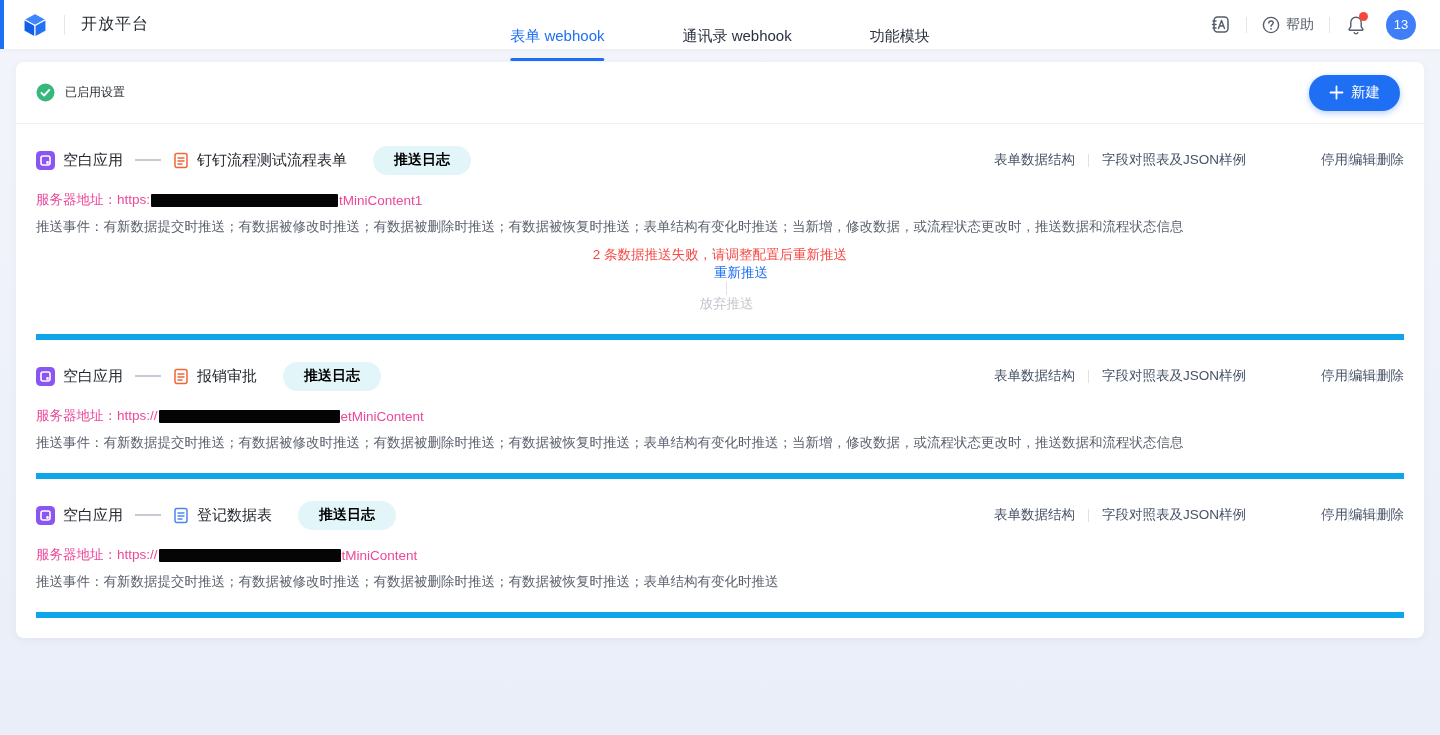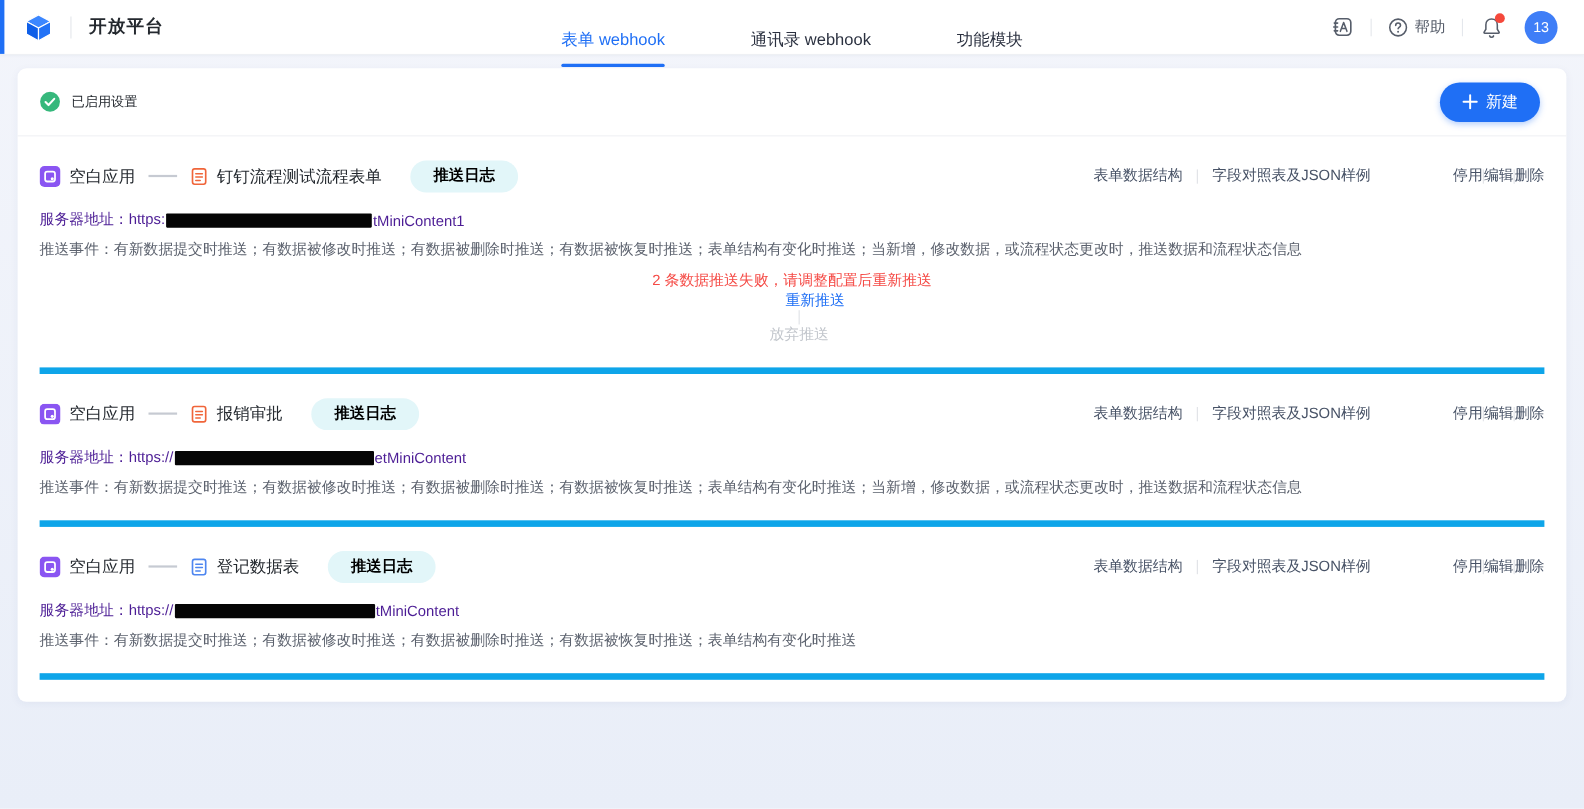--- a/index.html
+++ b/index.html
@@ -6,21 +6,21 @@
   html,body { width:1440px; height:735px; overflow:hidden;
     font-family:"Liberation Sans","DejaVu Sans",sans-serif;
     background:linear-gradient(180deg,#f3f5fb 0%,#e9eef8 100%); }
 
   
   .header { position:relative; height:50px; background:#fff; display:flex; align-items:center;
     border-bottom:1px solid #eef0f4; box-shadow:0 1px 3px rgba(20,40,80,0.04); }
   .blue-strip { position:absolute; left:0; top:0; bottom:0; width:4px; background:#1f6ff5; }
   .logo { margin-left:22px; width:26px; height:26px; flex:0 0 auto; }
   .logo-div { width:1px; height:20px; background:#e4e7ec; margin:0 16px; }
-  .app-title { font-size:16px; color:#24292f; font-weight:700; letter-spacing:1px; }
+  .app-title { font-size:16px; color:#24292f; font-weight:400; letter-spacing:1px; }
 
   .tabs { position:absolute; left:50%; top:12px; transform:translateX(-50%); height:100%;
     display:flex; gap:78px; align-items:stretch; }
   .tab { position:relative; display:flex; align-items:center; font-size:15px; color:#2b3140; cursor:pointer; white-space:nowrap; }
   .tab.active { color:#1f6ff5; }
   .tab-underline { position:absolute; left:0; right:0; bottom:0; height:3px; background:#1f6ff5; border-radius:2px; }
 
   .header-right { margin-left:auto; display:flex; align-items:center; gap:15px; margin-right:24px; }
   .hdr-vdiv { width:1px; height:16px; background:#e4e7ec; }
   .icon-btn { display:flex; gap:6px; color:#565d6a; font-size:14px; cursor:pointer; }
@@ -50,21 +50,21 @@
 
   .entry-links { margin-left:auto; display:flex; align-items:center; gap:13px; font-size:13.5px; color:#475266; }
   .entry-links a { color:#475266; text-decoration:none; cursor:pointer; }
   .vdiv { width:1px; height:13px; background:#dfe1e6; }
   .entry-actions { display:flex; align-items:center; margin-left:62px; font-size:13.5px; }
   .entry-actions a { text-decoration:none; cursor:pointer; }
   .act-disable { color:#f5ab1e; }
   .act-edit { color:#1f6ff5; }
   .act-delete { color:#f5483b; }
 
-  .server-line { margin-top:18px; font-size:13.5px; color:#4c1d95; display:flex; align-items:center; }
+  .server-line { margin-top:18px; font-size:13.5px; color:#ec4899; display:flex; align-items:center; }
   .redact { display:inline-block; height:13px; background:#050505; margin:0 1px; border-radius:1px; }
   .entry-0 .redact { width:187px; }
   .entry-1 .redact { width:181px; }
   .entry-2 .redact { width:182px; }
   .events-line { margin-top:9px; font-size:13.5px; color:#5c626e; }
   .error-line { margin-top:10px; font-size:13.5px; display:flex; align-items:center;flex-direction:column; }
   .err-text { color:#f54a45; }
   .retry { color:#1f6ff5; margin-left:42px; text-decoration:none; cursor:pointer; }
   .abandon { color:#c2c6cc; text-decoration:none; cursor:pointer; margin-left:13px; }
   .error-line .vdiv { margin-left:13px; }

